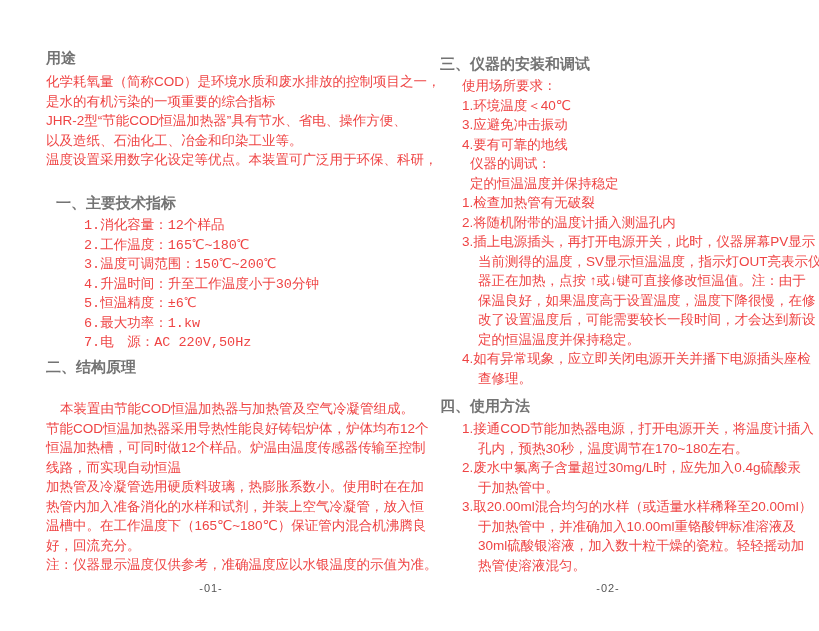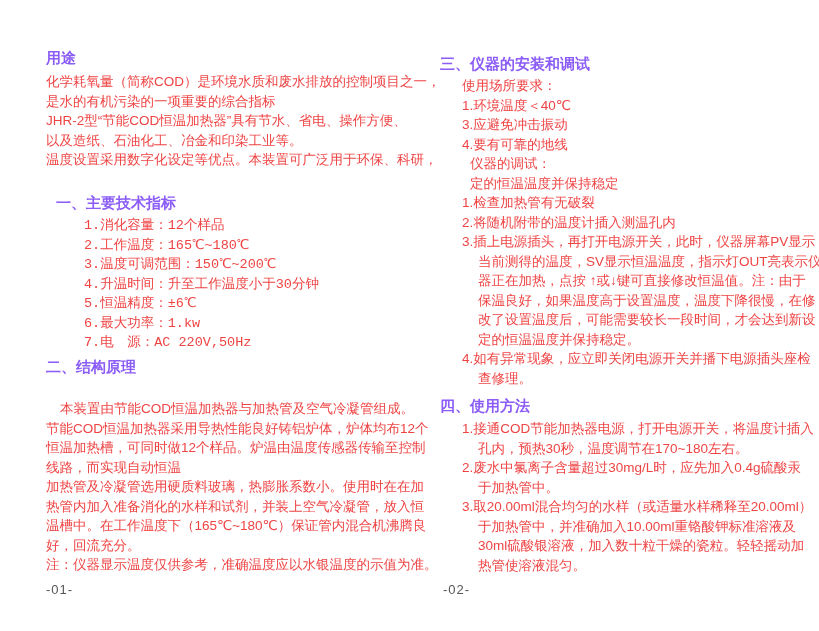--- a/index.html
+++ b/index.html
@@ -8,41 +8,41 @@
     background:#f4f4f4;
     font-family:"Liberation Sans","DejaVu Sans",sans-serif;
   }
   .canvas{
     position:relative;width:819px;height:631px;
     background:#ffffff;overflow:hidden;
     color:#3d3d3d;
   }
   .section{position:absolute;}
   .sec-heading{
-    font-size:15px;line-height:20px;font-weight:bold;color:#8b5cf6;
+    font-size:15px;line-height:20px;font-weight:bold;color:#737373;
     white-space:nowrap;
   }
   .ln{
     font-size:13.5px;line-height:19.5px;color:#ef4444;
     white-space:nowrap;
   }
   
   .item{padding-left:28px;}
   .fi{padding-left:14px;margin-top:22px;}          
   
   .i1{padding-left:22px;}          
   .i2{padding-left:30px;}          
   .i3{padding-left:38px;}          
   .mb4{margin-bottom:4px;}
   .mb2{margin-bottom:2px;}
   .mb1{margin-bottom:1px;}
   .mb3{margin-bottom:3px;}
   .footer{
-    position:absolute;width:330px;text-align:left;
-    font-size:13px;color:#555;letter-spacing:1px;
+    position:absolute;width:330px;text-align:center;
+    font-size:11px;color:#555;letter-spacing:1px;
   }
 </style>
 </head>
 <body>
 
 <div class="canvas">
 
   <div class="section" style="left:46px;top:48px;width:378px;">
     <div class="sec-heading mb4">用途</div>
     <div class="ln">化学耗氧量（简称COD）是环境水质和废水排放的控制项目之一，</div>

